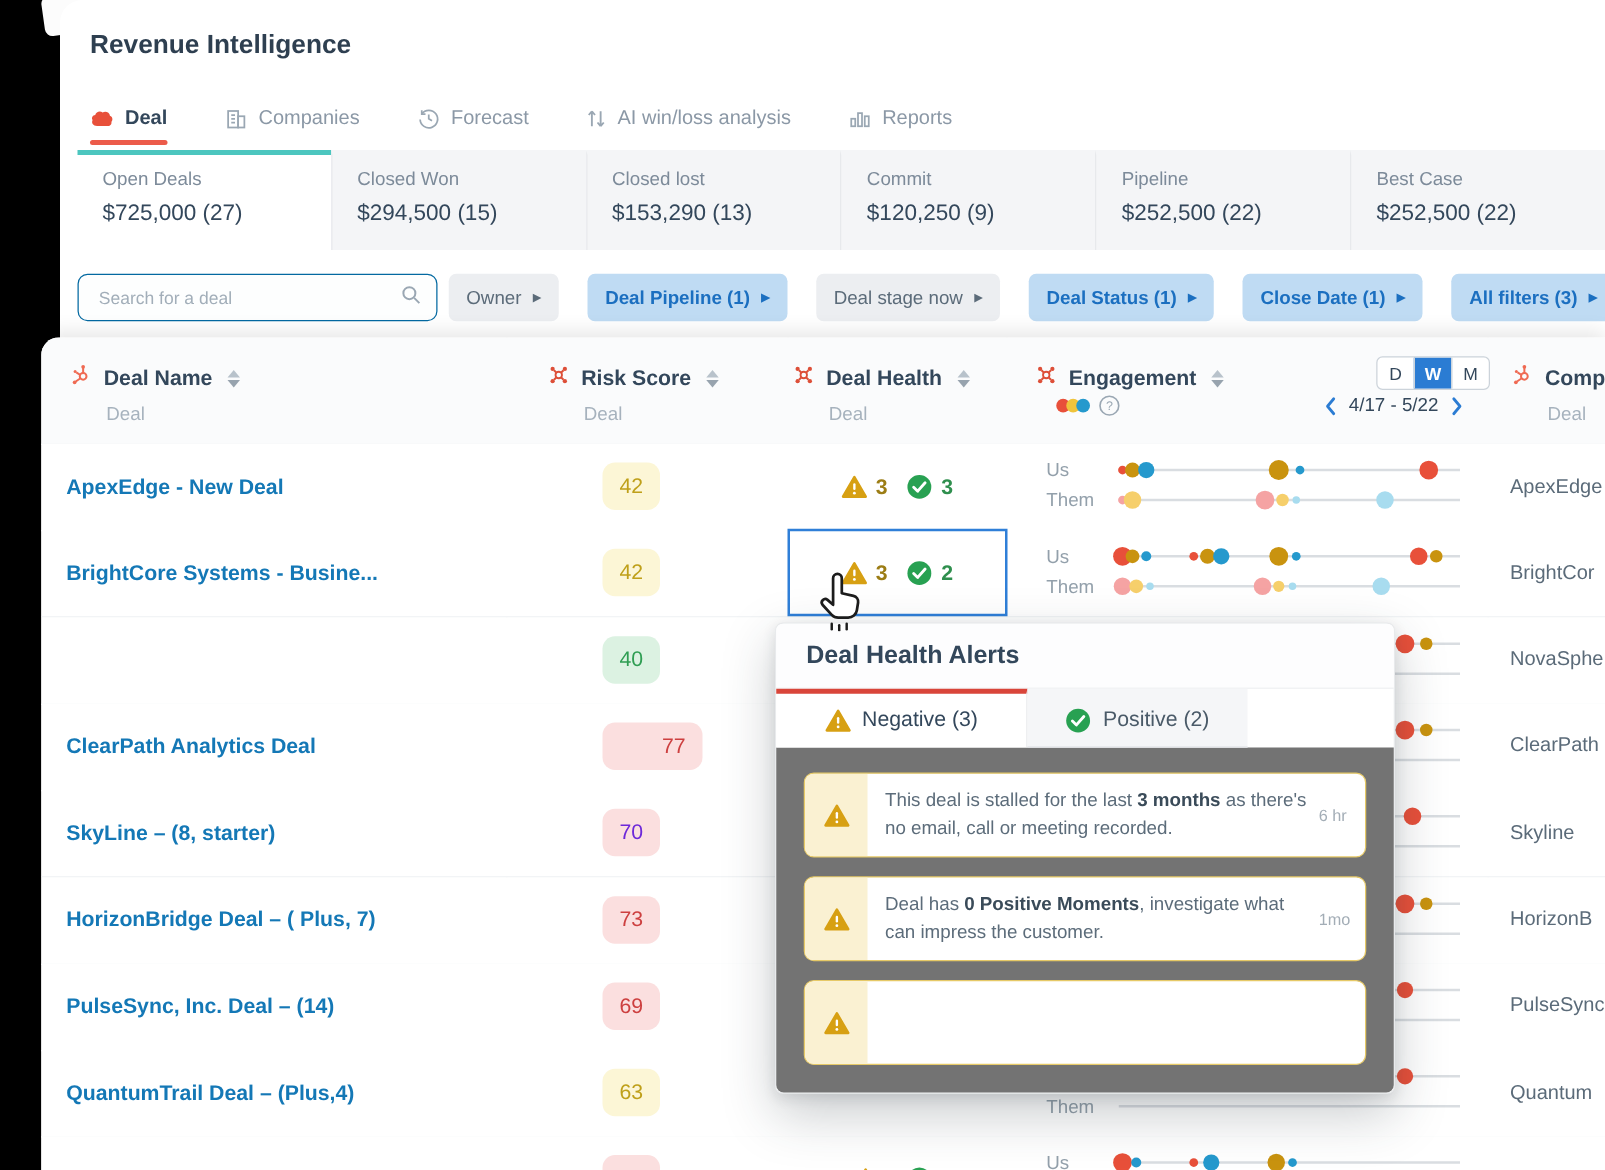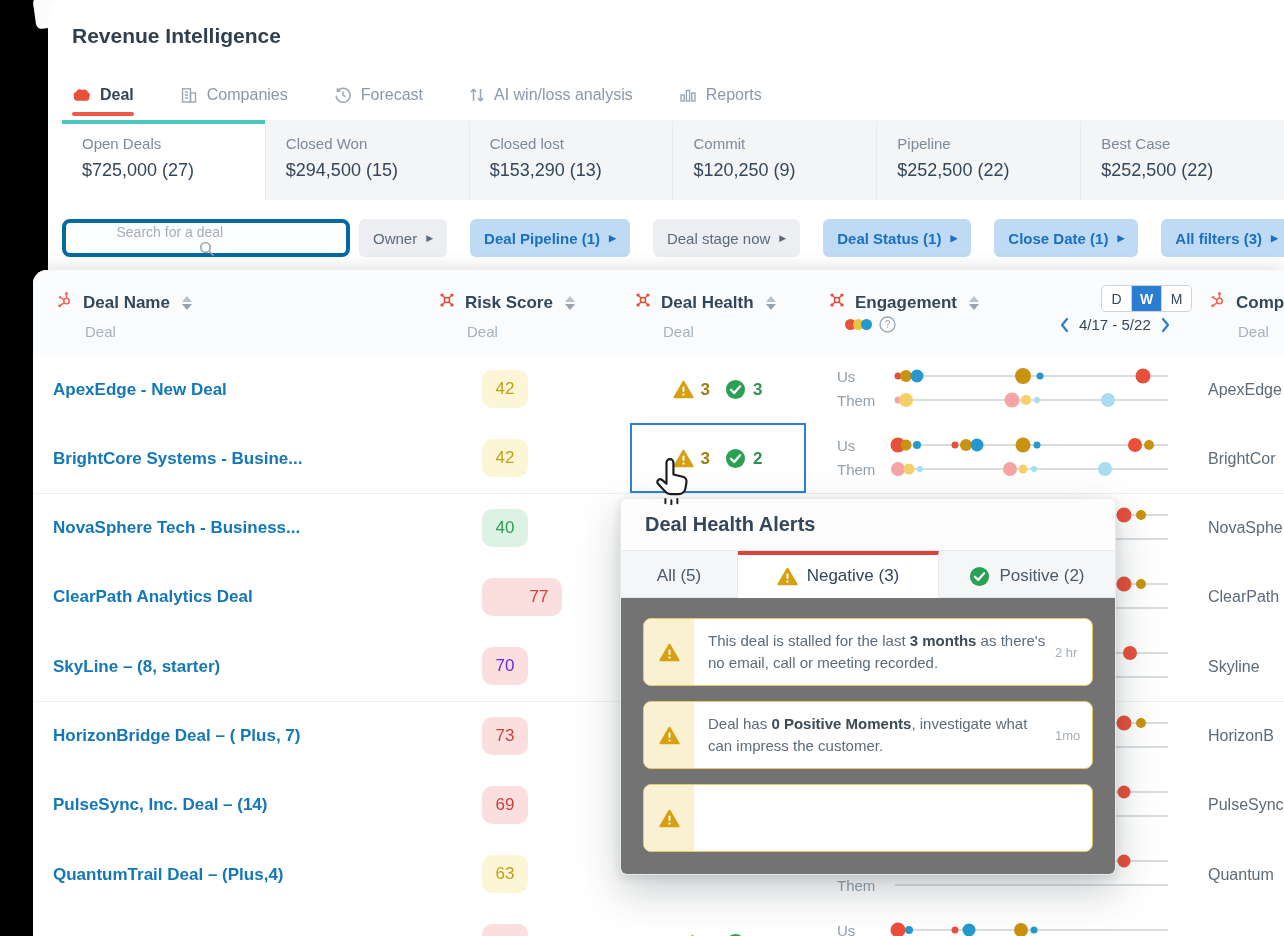--- a/index.html
+++ b/index.html
@@ -20,22 +20,22 @@
 
   .summary-row{position:absolute;left:14px;top:120px;width:1222px;height:80px;display:flex;}
   .sum-card{flex:1;background:#f4f5f7;border-top:4px solid transparent;border-left:1px solid #e7e9ec;
             padding:11px 0 0 20px;box-sizing:border-box;cursor:pointer;}
   .sum-card:first-child{border-left:none;}
   .sum-card.active{background:#fff;border-top-color:#4cc6bf;}
   .sum-label{font-size:15px;color:#7c8a99;margin-bottom:8px;}
   .sum-value{font-size:18px;font-weight:normal;color:#33475b;}
 
   .filter-bar{position:absolute;left:14px;top:219px;height:38px;display:flex;gap:9px;align-items:center;}
-  .search-box{width:288px;height:38px;border:4px solid #0369a1;border-radius:8px;background:#fdfefe;
-              display:flex;align-items:center;padding:0 12px 0 14px;box-sizing:border-box;flex-direction:column;}
+  .search-box{width:288px;height:38px;border:1px solid #0369a1;border-radius:8px;background:#fdfefe;
+              display:flex;align-items:center;padding:0 12px 0 14px;box-sizing:border-box;}
   .search-box input{border:none;outline:none;flex:1;font-size:14px;color:#33475b;background:transparent;font-family:inherit;}
   .search-box input::placeholder{color:#a2aeb9;}
   .pill{height:38px;border-radius:6px;background:#eceef1;color:#5b6b79;font-size:15px;display:flex;
         align-items:center;gap:9px;padding:0 14px;box-sizing:border-box;white-space:nowrap;cursor:pointer;}
   .pill.blue{background:#bfdbf3;color:#1b6fc0;font-weight:bold;}
   .caret{font-size:9px;line-height:1;}
 
   
   .table-card{position:absolute;left:33px;top:270px;width:1251px;height:666px;background:#fff;
               border-top-left-radius:14px;box-shadow:0 -4px 16px rgba(0,0,0,.10);overflow:hidden;}
@@ -454,21 +454,20 @@
             <span class="dot" style="left: 9%; width: 6px; height: 6px; background: rgb(168, 220, 239);"></span>
             <span class="dot" style="left: 42%; width: 14px; height: 14px; background: rgb(245, 163, 163);"></span>
             <span class="dot" style="left: 47%; width: 9px; height: 9px; background: rgb(246, 207, 107);"></span>
             <span class="dot" style="left: 51%; width: 6px; height: 6px; background: rgb(168, 220, 239);"></span>
             <span class="dot" style="left: 77%; width: 14px; height: 14px; background: rgb(168, 220, 239);"></span>
           </div>
           <div class="company vc">BrightCor</div>
           <div class="sel-cell"></div>
         </div>
         <div class="row" style="top: 138.6px;">
-          <div class="deal-link vc">NovaSphere Tech - Business...</div>
           <div class="risk-pill" style="background: rgb(220, 242, 226); color: rgb(47, 158, 83);">40</div>
           <div class="eng-label" style="top: 13px;">Us</div>
           <div class="eng-line" style="top: 20px;">
             <span class="dot" style="left: 84%; width: 15px; height: 15px; background: rgb(232, 80, 58);"></span>
             <span class="dot" style="left: 90%; width: 10px; height: 10px; background: rgb(201, 147, 15);"></span>
           </div>
           <div class="eng-label" style="top: 37px;">Them</div>
           <div class="eng-line" style="top: 44px;"></div>
           <div class="company vc">NovaSphe</div>
         </div>
@@ -557,23 +556,20 @@
             <span class="dot" style="left: 46%; width: 14px; height: 14px; background: rgb(201, 147, 15);"></span>
             <span class="dot" style="left: 51%; width: 7px; height: 7px; background: rgb(37, 153, 205);"></span>
           </div>
         </div>
       </div>
   </div>
 
   <div class="popup">
     <div class="popup-title">Deal Health Alerts</div>
     <div class="ptabs">
-        <div class="ptab" style="width: 117px; flex: 0 0 auto;">
-          <span>All (5)</span>
-        </div>
         <div class="ptab active" style="width: 201px; flex: 0 0 auto;">
           <span style="display: flex;">
             <svg width="21" height="19" viewBox="0 0 24 22">
               <path d="M12 2 L22.5 20 H1.5 Z" fill="#d7a013" stroke="#d7a013" stroke-width="2.4" stroke-linejoin="round"></path>
               <rect x="10.9" y="7.6" width="2.2" height="6.2" rx="1.1" fill="#fff"></rect>
               <circle cx="12" cy="16.8" r="1.3" fill="#fff"></circle>
             </svg>
           </span>
           <span>Negative (3)</span>
         </div>
@@ -591,21 +587,21 @@
         <div class="alert">
           <div class="alert-strip">
             <svg width="21" height="19" viewBox="0 0 24 22">
               <path d="M12 2 L22.5 20 H1.5 Z" fill="#d7a013" stroke="#d7a013" stroke-width="2.4" stroke-linejoin="round"></path>
               <rect x="10.9" y="7.6" width="2.2" height="6.2" rx="1.1" fill="#fff"></rect>
               <circle cx="12" cy="16.8" r="1.3" fill="#fff"></circle>
             </svg>
           </div>
           <div class="alert-body">
             <div class="alert-text"><span>This deal is stalled for the last </span><b>3 months</b><span> as there's no email, call or meeting recorded.</span></div>
-            <div class="alert-age">2 hr</div>
+            <div class="alert-age">6 hr</div>
           </div>
         </div>
         <div class="alert">
           <div class="alert-strip">
             <svg width="21" height="19" viewBox="0 0 24 22">
               <path d="M12 2 L22.5 20 H1.5 Z" fill="#d7a013" stroke="#d7a013" stroke-width="2.4" stroke-linejoin="round"></path>
               <rect x="10.9" y="7.6" width="2.2" height="6.2" rx="1.1" fill="#fff"></rect>
               <circle cx="12" cy="16.8" r="1.3" fill="#fff"></circle>
             </svg>
           </div>

